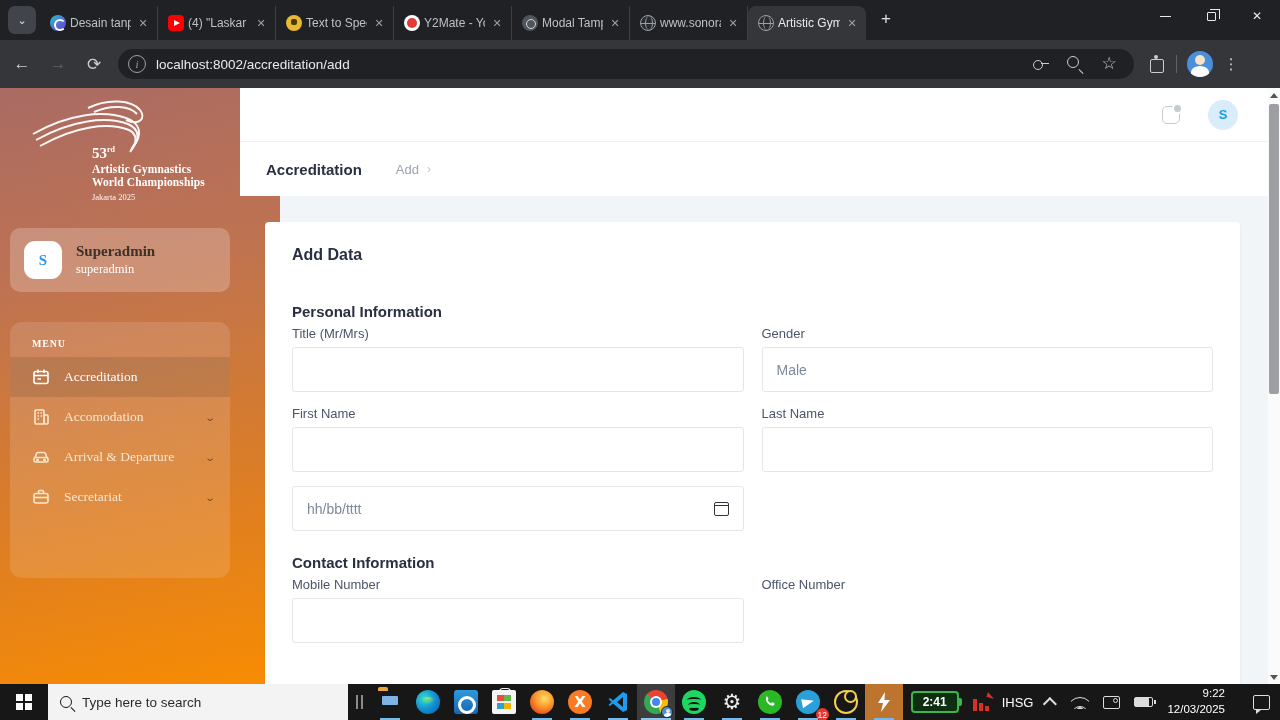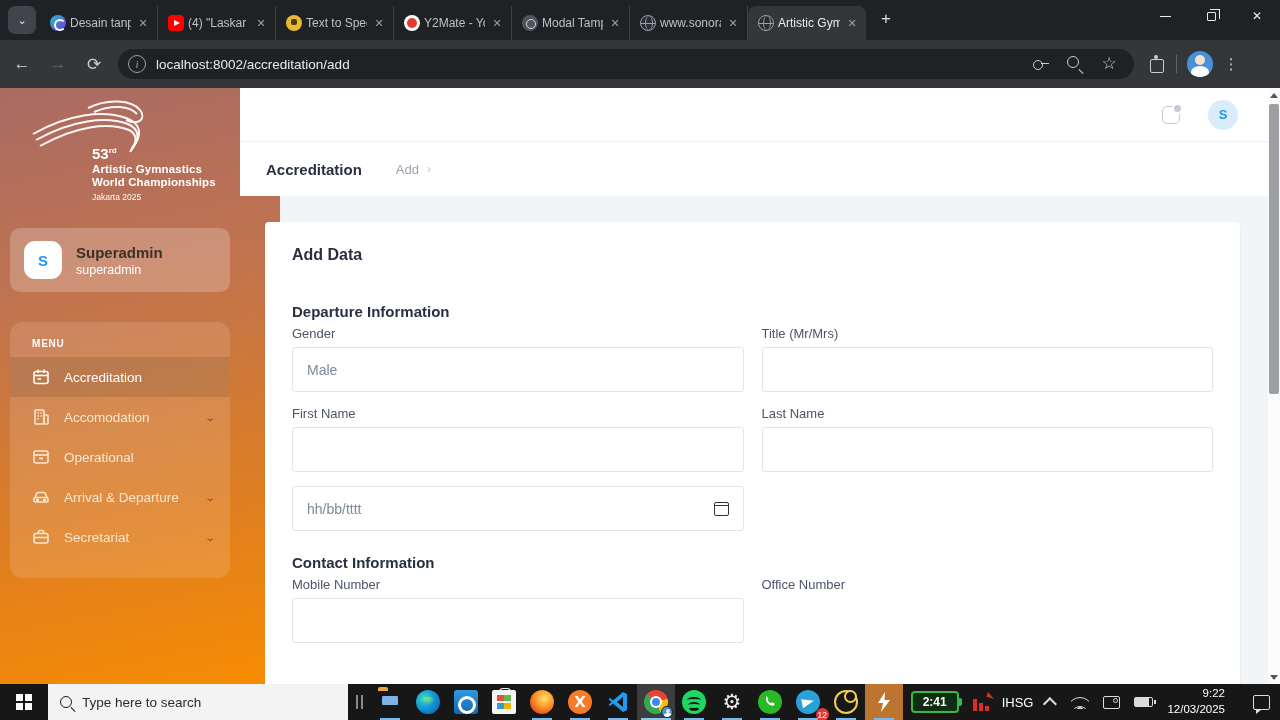--- a/index.html
+++ b/index.html
@@ -55,21 +55,21 @@
   .tb-divider { width:1px; height:18px; background:#5f6368; }
   .profile-avatar { width:26px; height:26px; border-radius:50%; background:#4a90d9; overflow:hidden; position:relative; cursor:pointer; }
   .profile-avatar:before { content:""; position:absolute; left:8px; top:4px; width:10px; height:10px; background:#f8e3c9; border-radius:50%; }
   .profile-avatar:after { content:""; position:absolute; left:4px; top:15px; width:18px; height:12px; background:#fdfdfd; border-radius:50% 50% 0 0; }
   .kebab { color:#c9ccd1; font-size:15px; letter-spacing:0; cursor:pointer; width:16px; text-align:center; }
 
   
   .viewport { position:absolute; top:88px; left:0; width:1280px; height:596px; background:#f2f5f8; overflow:hidden; }
 
   
-  .sidebar { position:absolute; left:0; top:0; width:280px; height:596px; background:linear-gradient(168deg,#aa6b64 0%,#bf7350 32%,#e07f20 72%,#f88c02 100%); }
+  .sidebar { position:absolute; left:0; top:0; width:280px; height:596px; background:linear-gradient(168deg,#aa6b64 0%,#bf7350 32%,#e07f20 72%,#f88c02 100%);font-family:Liberation Serif, serif; }
   .logo-wrap { position:relative; height:125px; }
   .logo-swirl { position:absolute; left:28px; top:8px; }
   .logo-text { position:absolute; left:92px; top:57px; color:#fff; line-height:1.18; }
   .logo-53 { font-size:15px; font-weight:bold; }
   .logo-53 sup { font-size:8px; }
   .logo-line { font-size:11.5px; font-weight:bold; letter-spacing:.1px; }
   .logo-sub { font-size:8.5px; margin-top:2px; opacity:.95; }
   .user-card { position:absolute; left:10px; top:140px; width:220px; height:64px; background:rgba(255,255,255,.22); border-radius:10px; display:flex; align-items:center; padding:0 14px; }
   .user-avatar { width:38px; height:38px; background:#fff; border-radius:11px; display:flex; align-items:center; justify-content:center; color:#2196f3; font-weight:bold; font-size:15px; flex:none; }
   .user-meta { margin-left:14px; }
@@ -346,30 +346,20 @@
                 <line x1="8.5" y1="5" x2="10" y2="5"></line>
                 <line x1="5.5" y1="8" x2="7" y2="8"></line>
                 <line x1="8.5" y1="8" x2="10" y2="8"></line>
                 <line x1="5.5" y1="11" x2="7" y2="11"></line>
               </svg>
           </span>
           <span class="mi-label">Accomodation</span>
           <span class="mi-chevron">⌄</span>
         </div>
 
-        <div class="menu-item">
-          <span class="mi-icon">
-            <svg viewBox="0 0 18 18">
-                <rect x="2" y="3" width="14" height="12" rx="2"></rect>
-                <line x1="2" y1="7" x2="16" y2="7"></line>
-                <line x1="7" y1="10.5" x2="11" y2="10.5"></line>
-              </svg>
-          </span>
-          <span class="mi-label">Operational</span>
-        </div>
 
         <div class="menu-item">
           <span class="mi-icon">
             <svg viewBox="0 0 18 18">
                 <path d="M3 10 L4.5 5.5 Q4.8 4.5 6 4.5 L12 4.5 Q13.2 4.5 13.5 5.5 L15 10"></path>
                 <rect x="2" y="9.5" width="14" height="4.5" rx="1.5"></rect>
                 <circle cx="5.5" cy="12" r="0.8"></circle>
                 <circle cx="12.5" cy="12" r="0.8"></circle>
               </svg>
           </span>
@@ -401,32 +391,32 @@
 
       <div class="breadcrumb-bar">
         <span class="bc-title">Accreditation</span>
         <span class="bc-sub">Add</span>
         <span class="bc-chev">›</span>
       </div>
 
       <div class="card">
         <div class="card-title">Add Data</div>
 
-        <div class="section-h" style="margin-top:39px;">Departure Information</div>
+        <div class="section-h" style="margin-top:39px;">Personal Information</div>
 
         <div class="form-grid" style="margin-top:6px;">
+          <div class="fgroup">
+            <label class="flabel">Title (Mr/Mrs)</label>
+            <input class="finput" type="text" style="">
+          </div>
           <div class="fgroup">
             <label class="flabel">Gender</label>
             <div class="finput fselect">
                 <span>Male</span>
               </div>
-          </div>
-          <div class="fgroup">
-            <label class="flabel">Title (Mr/Mrs)</label>
-            <input class="finput" type="text" style="">
           </div>
 
           <div class="fgroup">
             <label class="flabel">First Name</label>
             <input class="finput" type="text" style="">
           </div>
           <div class="fgroup">
             <label class="flabel">Last Name</label>
             <input class="finput" type="text" style="">
           </div>

